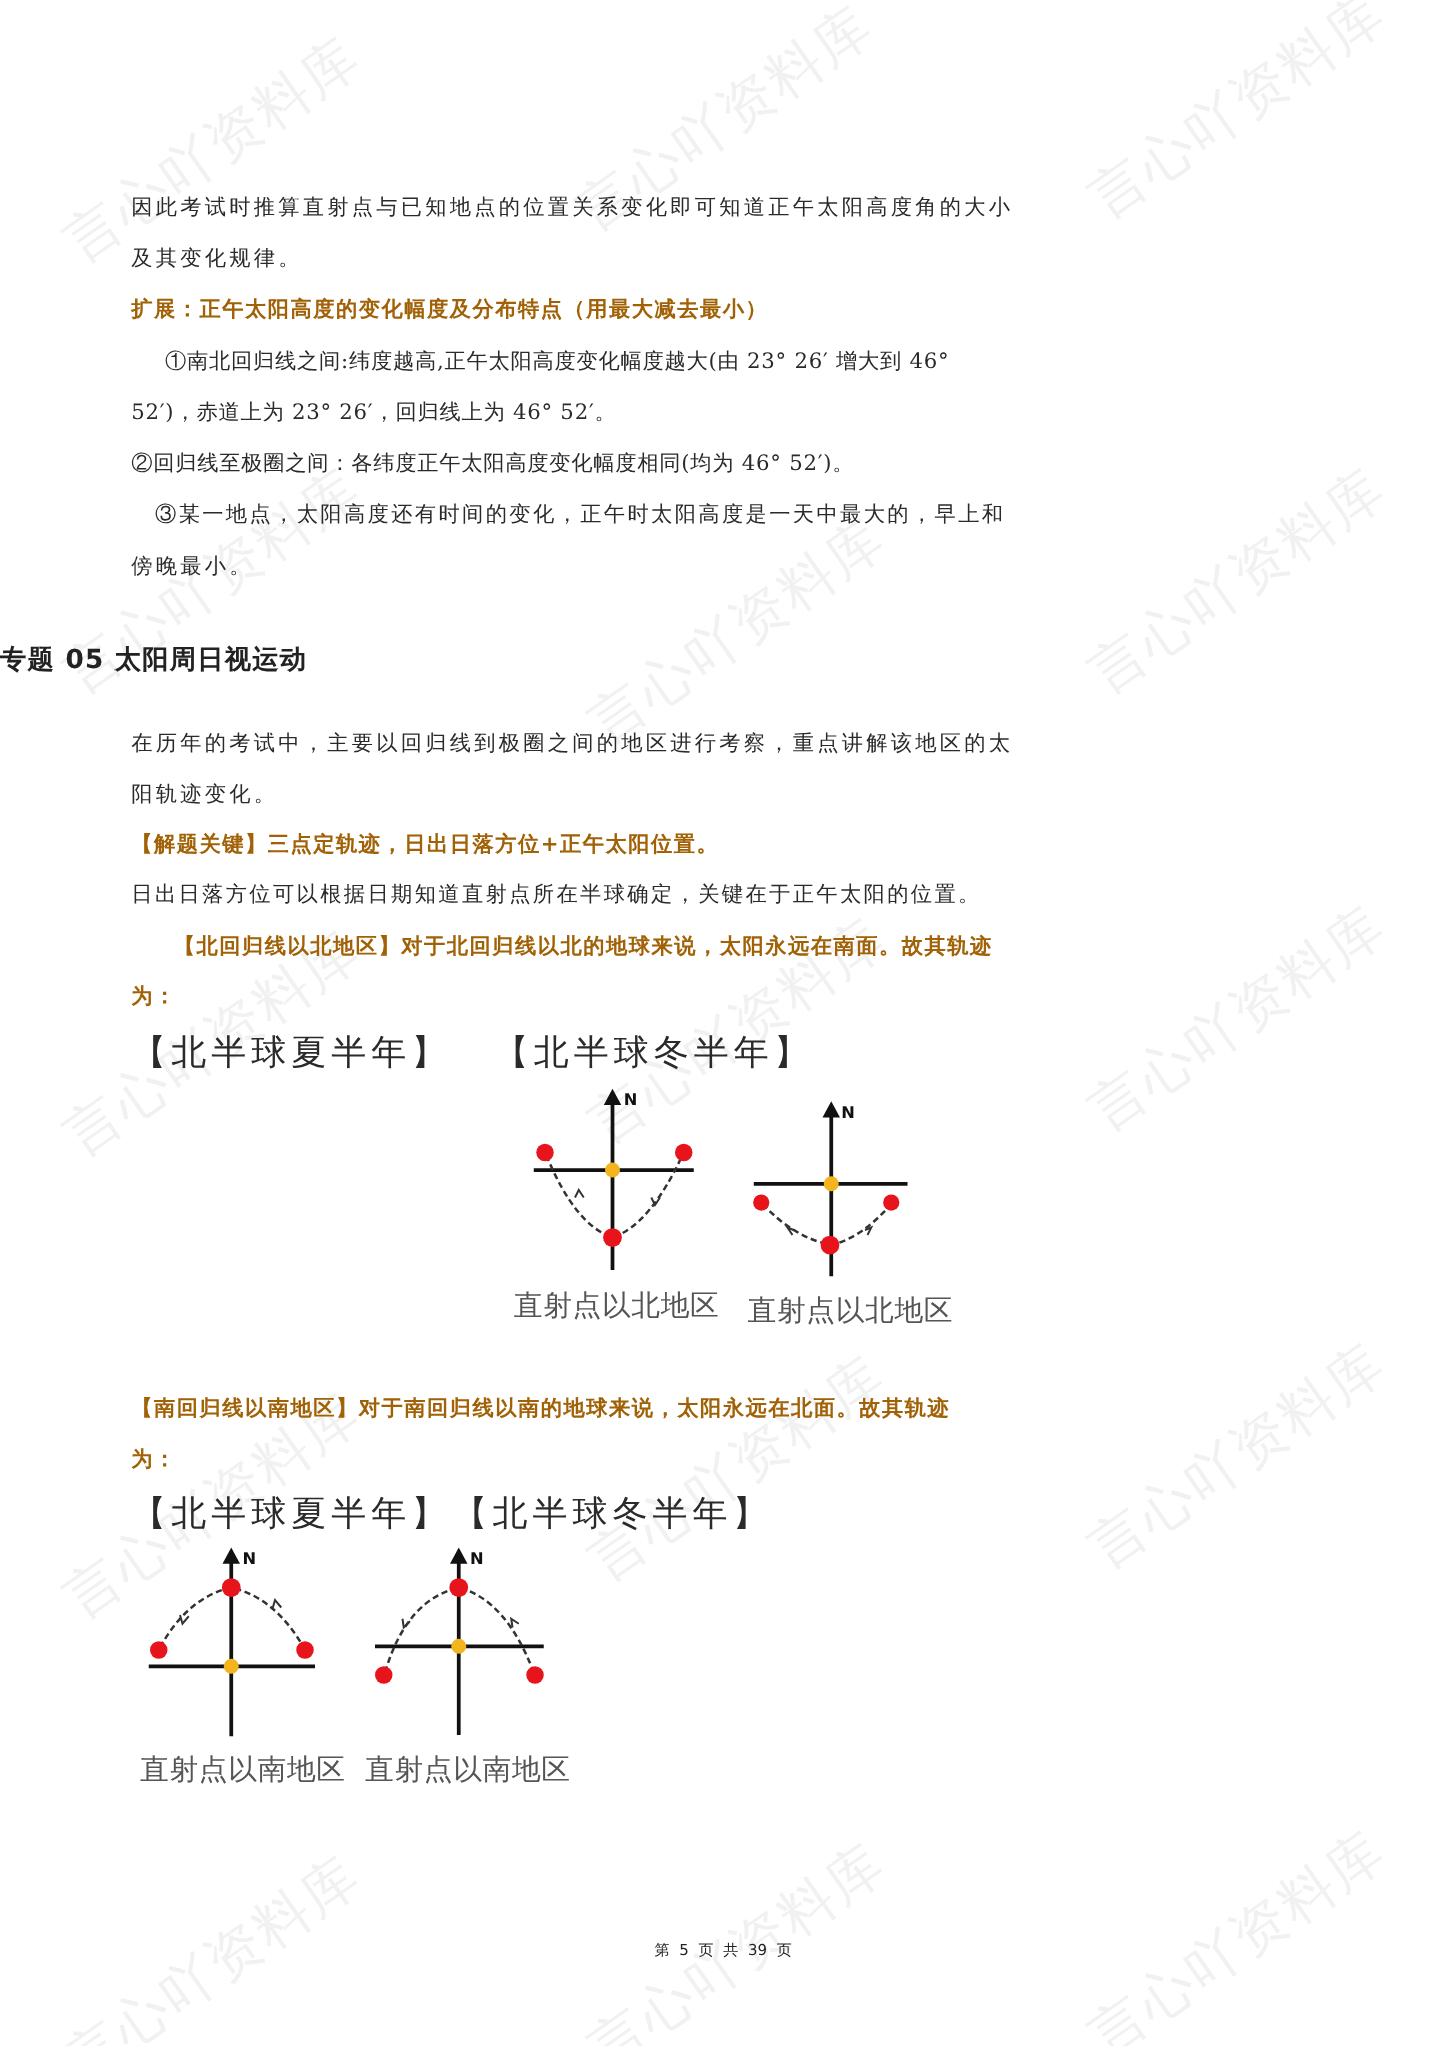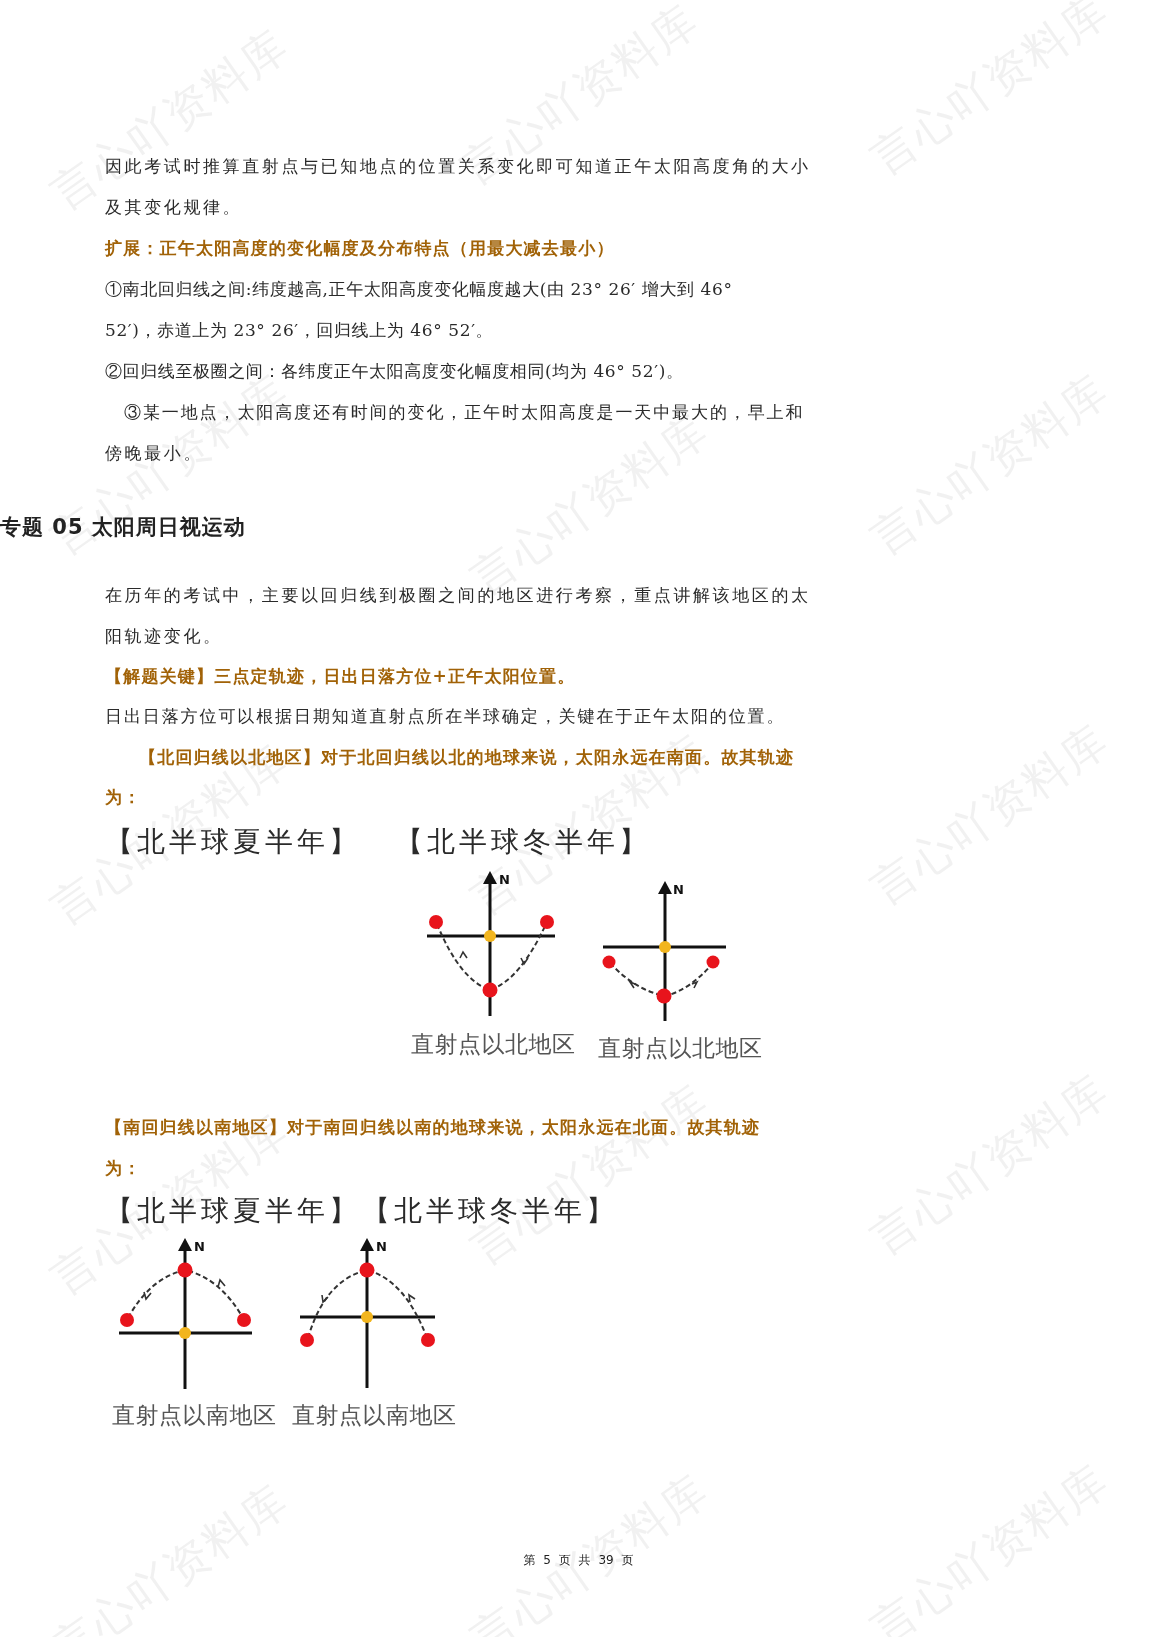--- a/index.html
+++ b/index.html
@@ -58,21 +58,21 @@
   <div class="wm" style="left:860px; top:1220px;">言心吖资料库</div>
   <div class="wm" style="left:40px; top:1630px;">言心吖资料库</div>
   <div class="wm" style="left:460px; top:1620px;">言心吖资料库</div>
   <div class="wm" style="left:860px; top:1610px;">言心吖资料库</div>
 </div>
 
 <div class="line" style="top:151px;">因此考试时推算直射点与已知地点的位置关系变化即可知道正午太阳高度角的大小</div>
 <div class="line" style="top:192px;">及其变化规律。</div>
 
 <div class="line red" style="top:233px;">扩展：正午太阳高度的变化幅度及分布特点（用最大减去最小）</div>
-<div class="line tight" style="top:274px;">①南北回归线之间:纬度越高,正午太阳高度变化幅度越大(由 23° 26′ 增大到 46°</div>
+<div class="line tight" style="top:274px;margin-left:27px;">①南北回归线之间:纬度越高,正午太阳高度变化幅度越大(由 23° 26′ 增大到 46°</div>
 <div class="line tight" style="top:315px;">52′)，赤道上为 23° 26′，回归线上为 46° 52′。</div>
 <div class="line tight" style="top:356px;">②回归线至极圈之间：各纬度正午太阳高度变化幅度相同(均为 46° 52′)。</div>
 <div class="line" style="top:397px; letter-spacing:1.9px;margin-left:19px;">③某一地点，太阳高度还有时间的变化，正午时太阳高度是一天中最大的，早上和</div>
 <div class="line" style="top:438px;">傍晚最小。</div>
 
 <div class="title" style="top:513px;">专题 05  太阳周日视运动</div>
 
 <div class="line" style="top:580px;">在历年的考试中，主要以回归线到极圈之间的地区进行考察，重点讲解该地区的太</div>
 <div class="line" style="top:621px;">阳轨迹变化。</div>
 <div class="line red" style="top:661px;">【解题关键】三点定轨迹，日出日落方位+正午太阳位置。</div>

